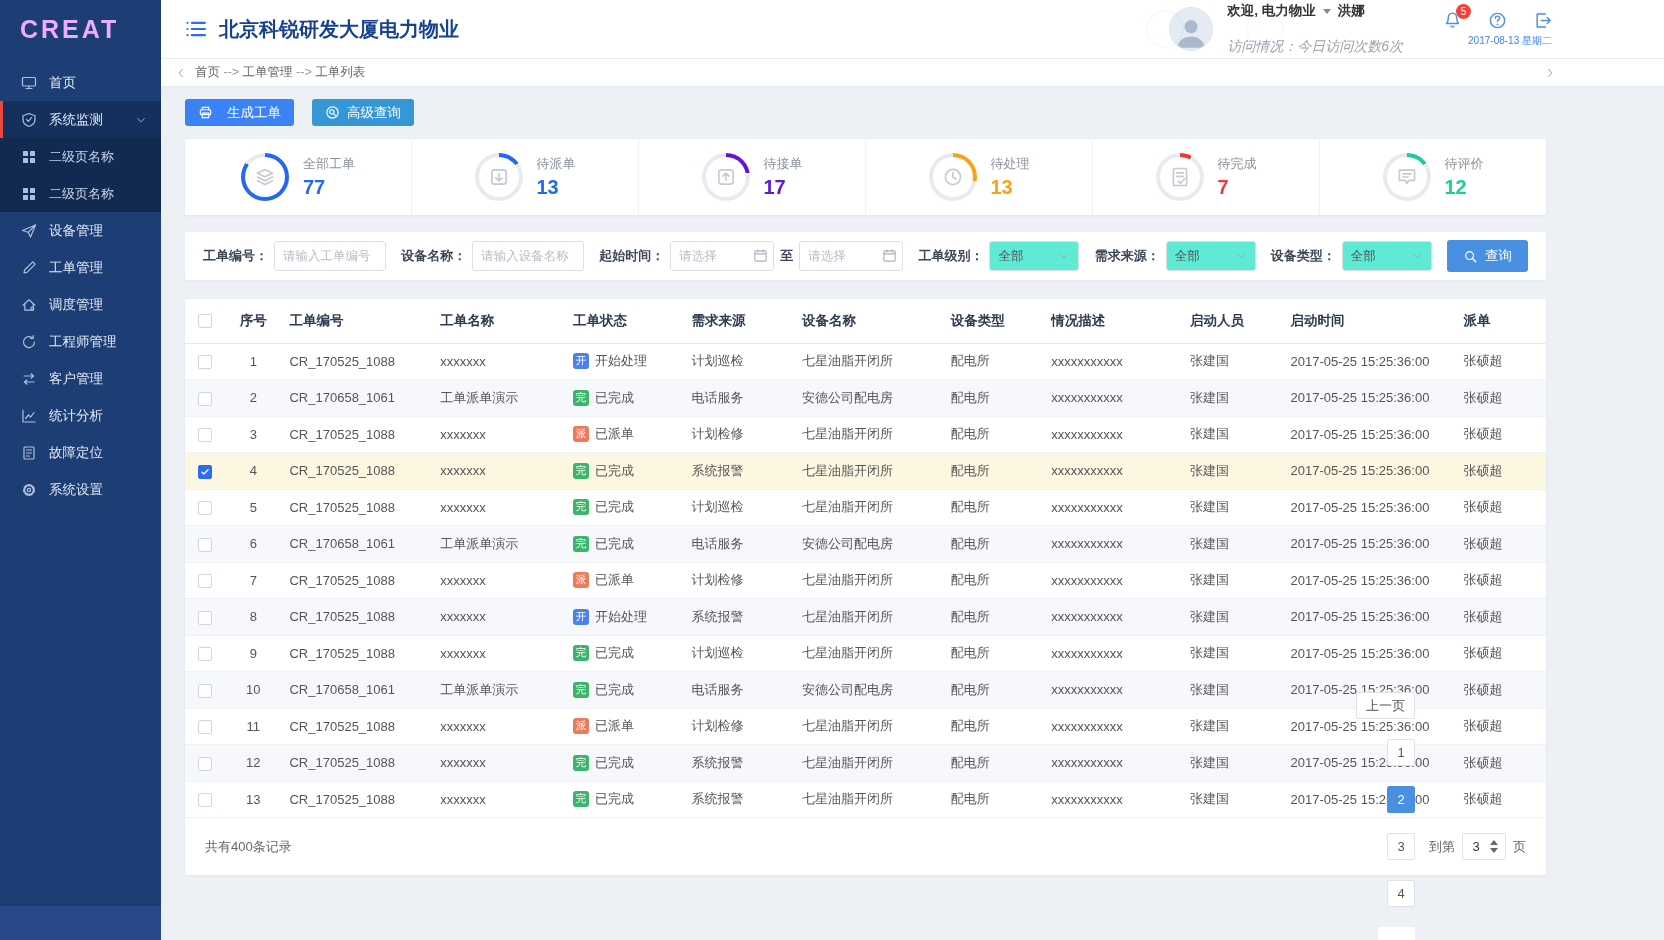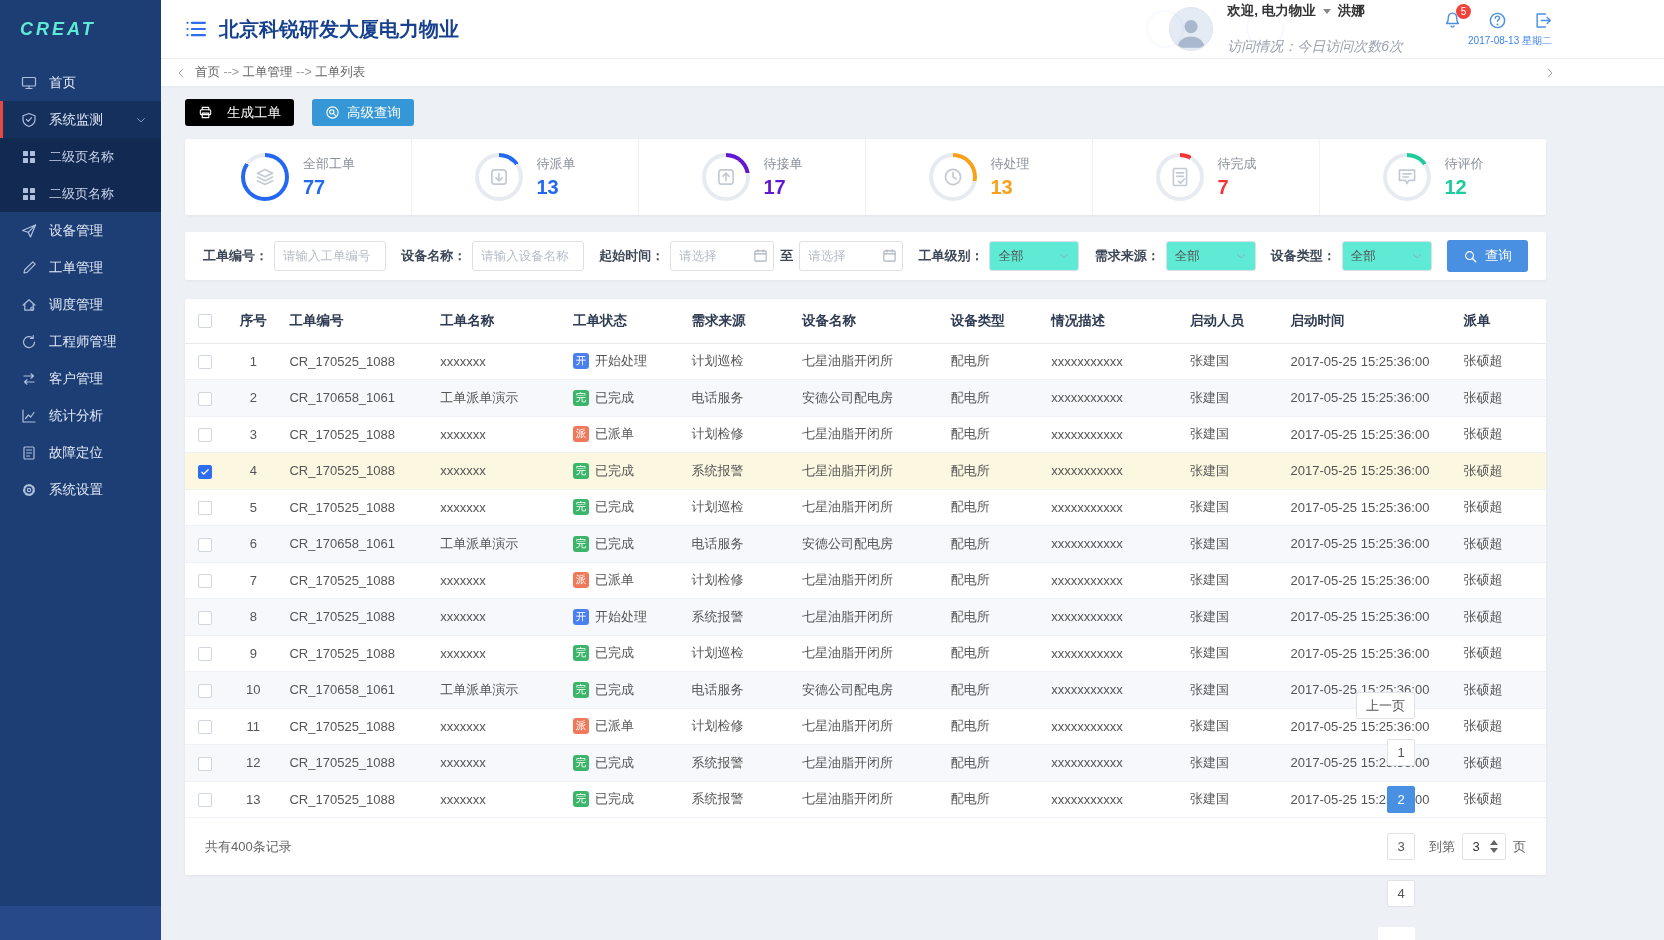--- a/index.html
+++ b/index.html
@@ -2,21 +2,21 @@
 <html><head>
 <meta charset="utf-8">
 <style>
   * { margin:0; padding:0; box-sizing:border-box; }
   html,body { width:1664px; height:940px; overflow:hidden; }
   body { font-family:"Liberation Sans","DejaVu Sans",sans-serif; background:#edf0f4; color:#333; }
   .app { display:flex; width:1664px; height:940px; }
 
   
   .sidebar { width:161px; background:#1d3e75; color:#dbe4f3; flex:0 0 161px; display:flex; flex-direction:column; position:relative; }
-  .logo { height:58px; display:flex; align-items:center; padding-left:20px; color:#5eead4; font-size:18px; font-weight:bold; letter-spacing:3px;font-style:italic; }
+  .logo { height:58px; display:flex; align-items:center; padding-left:20px; color:#f0abfc; font-size:25px; font-weight:bold; letter-spacing:3px; }
   .side-nav { flex:1; padding-top:6px; }
   .side-item { height:37px; display:flex; align-items:center; padding-left:21px; font-size:13.5px; cursor:pointer; position:relative; color:#e2e9f6; }
   .side-item .si-icon { width:16px; height:16px; margin-right:12px; color:#aebfdd; display:inline-flex; }
   .side-item .si-icon svg { width:100%; height:100%; }
   .side-item.active { background:#16305e; }
   .side-item.active::before { content:""; position:absolute; left:0; top:0; bottom:0; width:3px; background:#e8483e; }
   .side-item.sub { background:#122a52; font-size:13px; color:#c8d3e9; }
   .side-item .chev { margin-left:auto; margin-right:14px; width:12px; height:12px; color:#9fb2d4; }
   .side-item .chev svg { width:100%; height:100%; }
   .sidebar-foot { height:34px; background:#27498a; }
@@ -53,21 +53,21 @@
   .bc-sep { color:#999; }
   .bc-item { color:#666; cursor:pointer; }
 
   .content { flex:1; padding:13px 118px 0 24px; }
 
   
   .toolbar { display:flex; gap:18px; margin-bottom:13px; }
   .btn { display:inline-flex; align-items:center; gap:7px; height:27px; padding:0 13px; border:none; border-radius:3px; color:#fff; font-size:13.5px; cursor:pointer; font-family:inherit; }
   .btn .b-icon { width:15px; height:15px; display:inline-flex; }
   .btn .b-icon svg { width:100%; height:100%; }
-  .btn-green { background:#000000;gap:14px; }
+  .btn-green { background:#3b82f6;gap:14px; }
   .btn-blue { background:#3697d6; }
 
   
   .stat-cards { background:#fff; border-radius:2px; box-shadow:0 1px 3px rgba(30,50,90,.06); display:flex; height:76px; margin-bottom:17px; }
   .stat-card { flex:1; display:flex; align-items:center; justify-content:center; gap:14px; border-right:1px solid #eef1f5; cursor:pointer; }
   .stat-card:last-child { border-right:none; }
   .ring { width:48px; height:48px; border-radius:50%; position:relative; display:flex; align-items:center; justify-content:center; }
   .ring::before { content:""; position:absolute; inset:0; border-radius:50%; background:conic-gradient(var(--c) calc(var(--p)*1%), #e7ebf1 0); }
   .ring::after { content:""; position:absolute; inset:4px; border-radius:50%; background:#fff; }
   .ring .r-icon { position:relative; z-index:1; width:22px; height:22px; color:#c3cad4; display:flex; align-items:center; justify-content:center; font-size:13px; }

